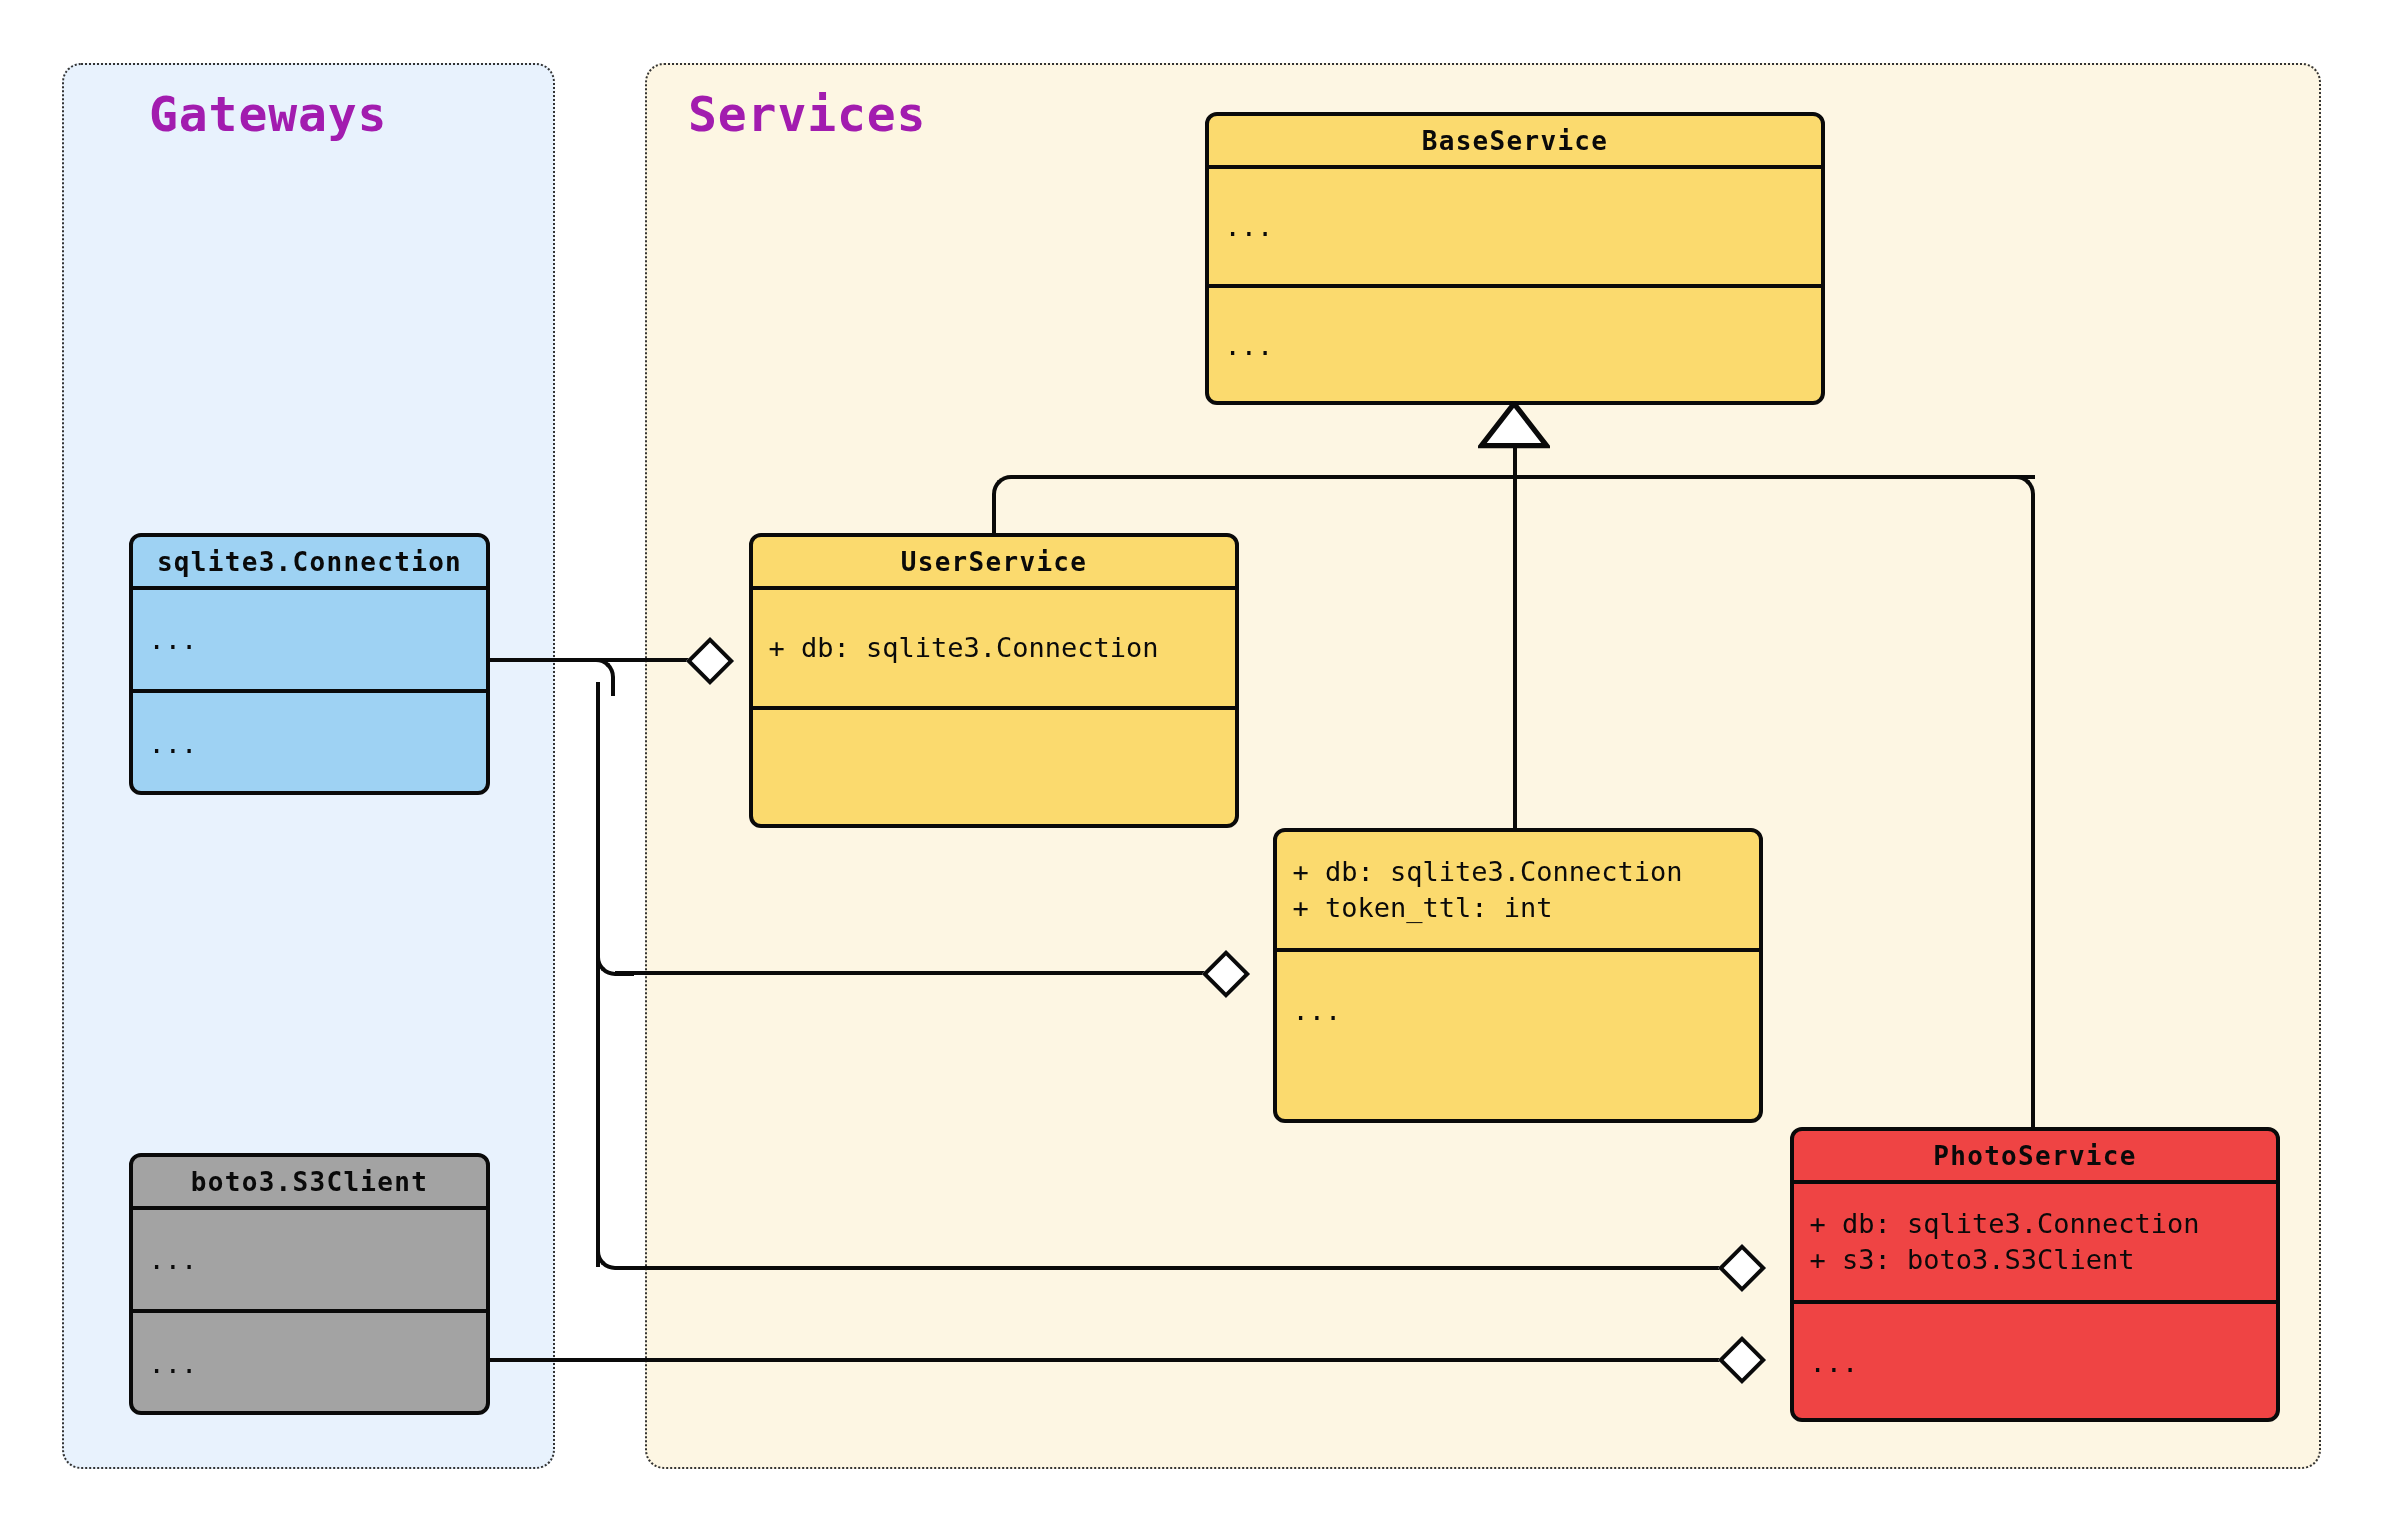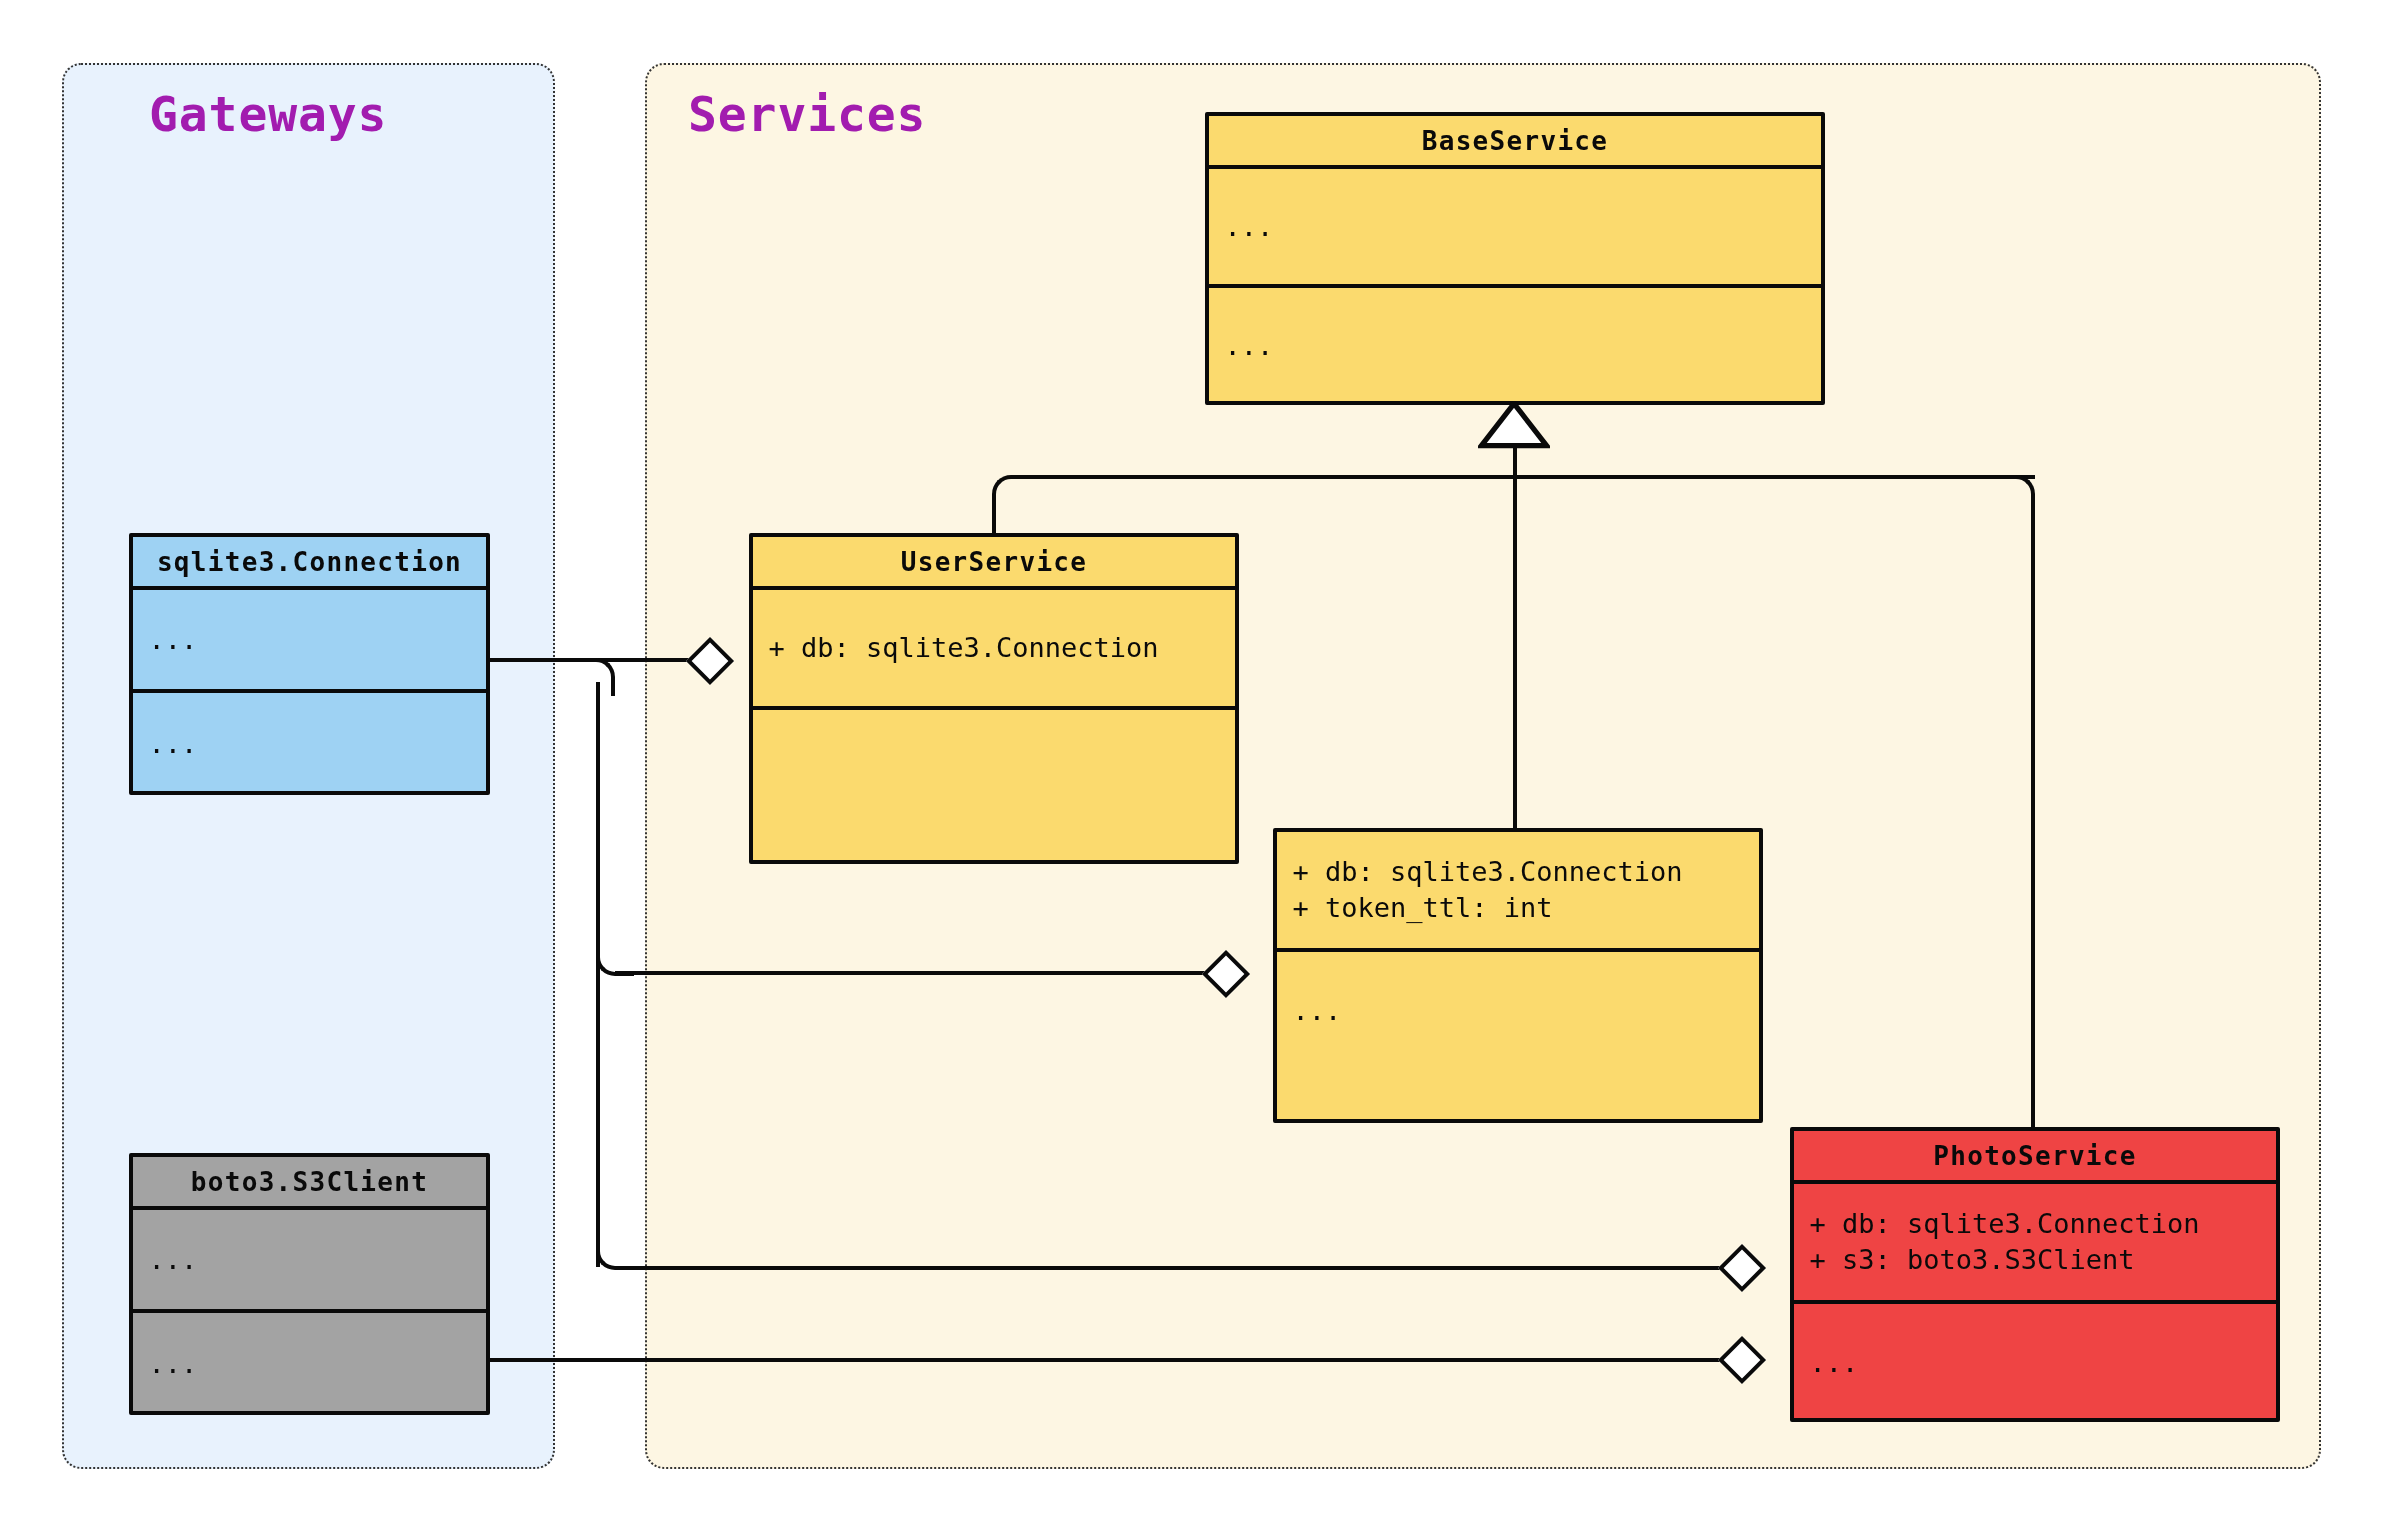--- a/index.html
+++ b/index.html
@@ -30,21 +30,21 @@
     font-size: 48px;
     letter-spacing: 0.9px;
     color: #a21caf;
     white-space: nowrap;
   }
   
   .uml-class {
     position: absolute;
     box-sizing: border-box;
     border: 4.3px solid #0a0a0a;
-    border-radius: 2px;
+    border-radius: 12px;
     overflow: hidden;
     z-index: 5;
   }
   .uml-name {
     box-sizing: border-box;
     width: 100%;
     text-align: center;
     font-weight: bold;
     font-size: 26px;
     letter-spacing: 1.3px;
@@ -159,21 +159,21 @@
     <div class="uml-compartment with-sep" style="height:103px;">...</div>
     <div class="uml-compartment" style="height:101px;">...</div>
   </div>
 
   <div class="uml-class" style="left:1205px; top:112px; width:620px; height:293px; background:#fbda6e;">
     <div class="uml-name" style="height:53px;">BaseService</div>
     <div class="uml-compartment with-sep" style="height:119px;">...</div>
     <div class="uml-compartment" style="height:115px;">...</div>
   </div>
 
-  <div class="uml-class" style="left:749px; top:533px; width:490px; height:331px; background:#fbda6e;">
+  <div class="uml-class" style="left:749px; top:533px; width:490px; height:295px; background:#fbda6e;">
     <div class="uml-name" style="height:53px;">UserService</div>
     <div class="uml-compartment with-sep" style="height:120px;">+ db: sqlite3.Connection</div>
     <div class="uml-compartment" style="height:117px;"></div>
   </div>
 
   <div class="uml-class" style="left:1273px; top:828px; width:490px; height:295px; background:#fbda6e;">
     <div class="uml-compartment with-sep" style="height:120px;">+ db: sqlite3.Connection
 + token_ttl: int</div>
     <div class="uml-compartment" style="height:117px;">...</div>
   </div>

